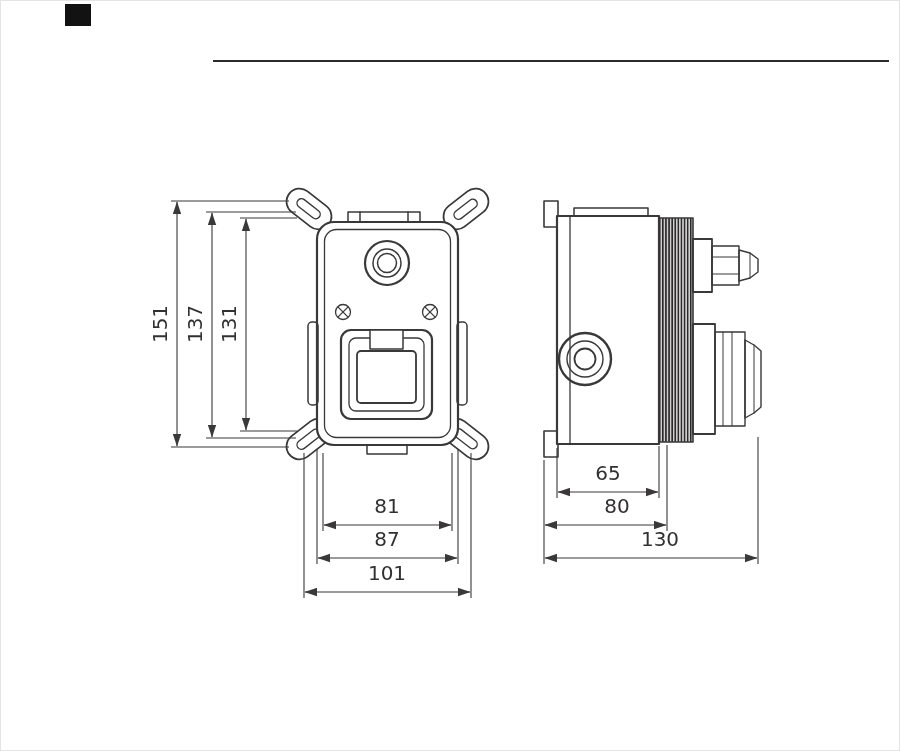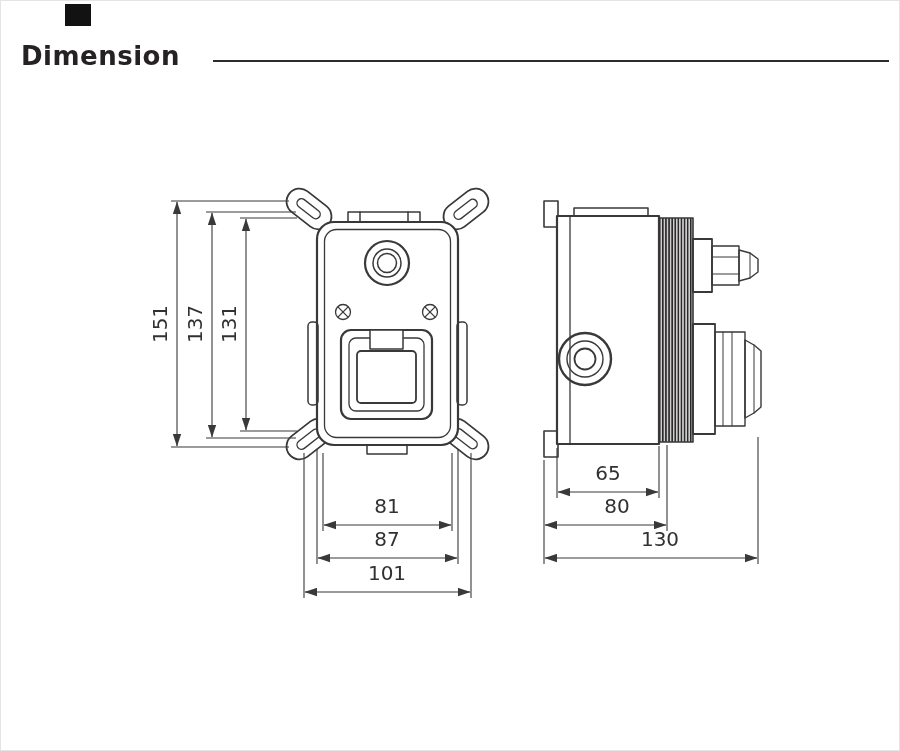--- a/index.html
+++ b/index.html
@@ -39,21 +39,20 @@
       font-size: 20px;
       fill: #333031;
     }
   </style>
 </head>
 <body>
 
 <div class="canvas">
 
   <div class="corner-mark"></div>
-  <div class="title">Dimension</div>
   <div class="title-rule"></div>
 
   <svg class="drawing" width="900" height="751" viewBox="0 0 900 751">
 
     <defs>
       <marker id="arrow" viewBox="0 0 12 8" markerWidth="13" markerHeight="9" refX="11.5" refY="4" orient="auto-start-reverse" markerUnits="userSpaceOnUse">
         <path d="M0 0 L12 4 L0 8 Z" fill="#3a3839"></path>
       </marker>
       <pattern id="ribs" width="3.1" height="10" patternUnits="userSpaceOnUse">
         <rect width="3.1" height="10" fill="#ffffff"></rect>

